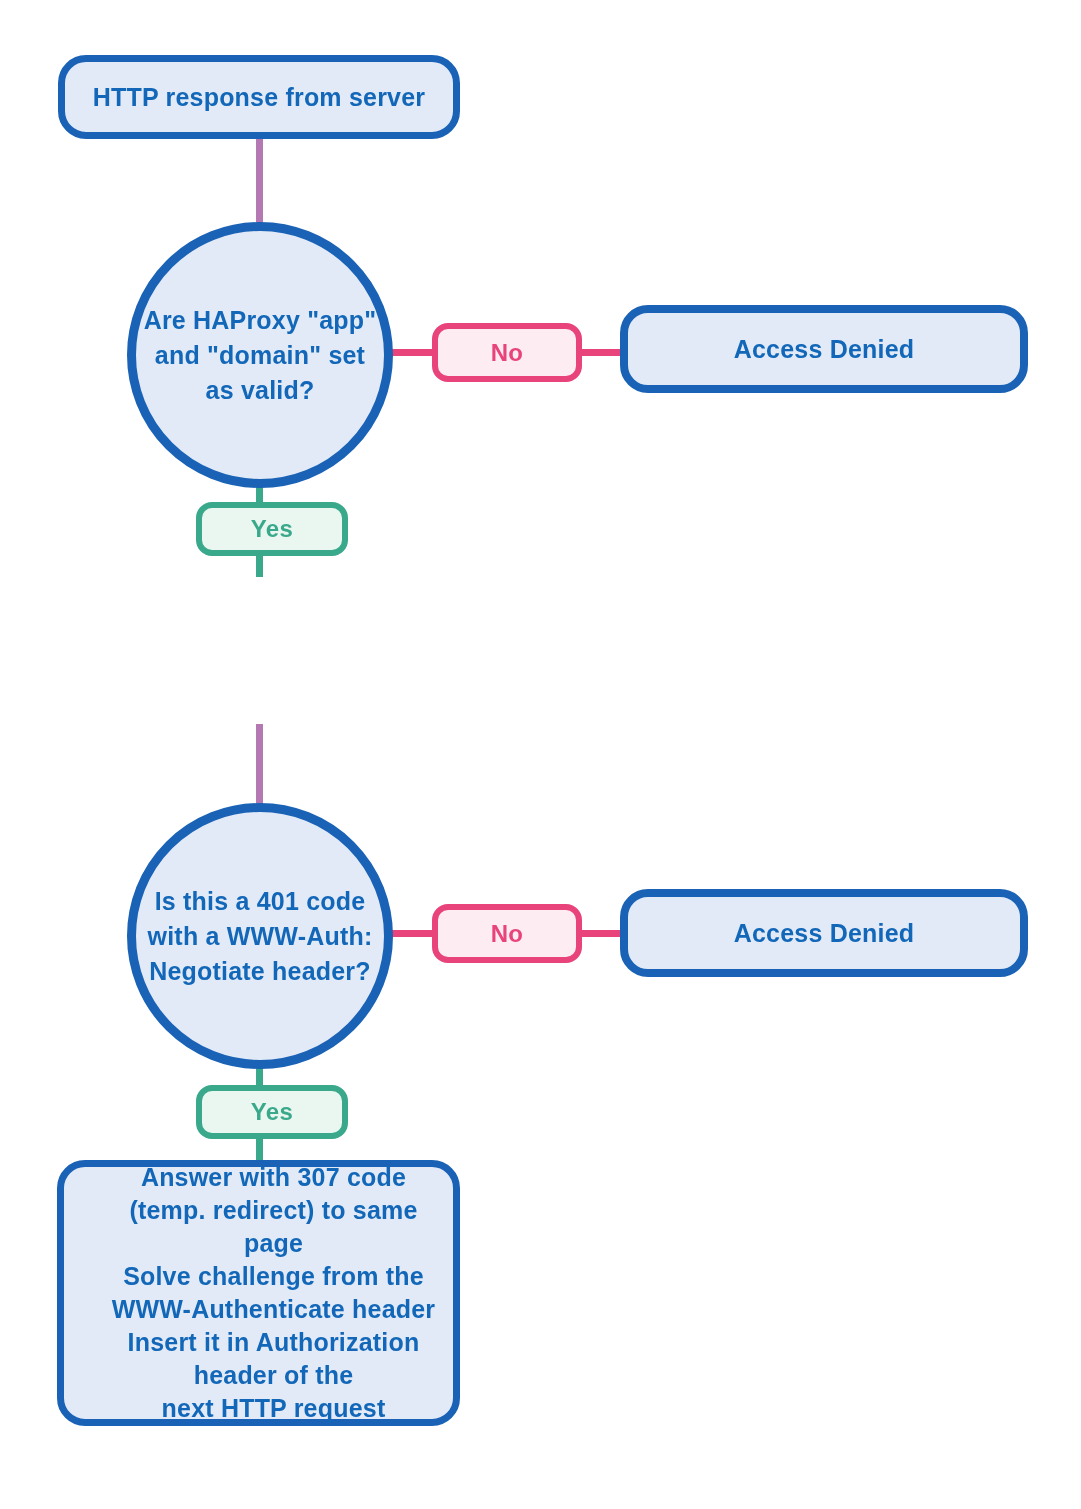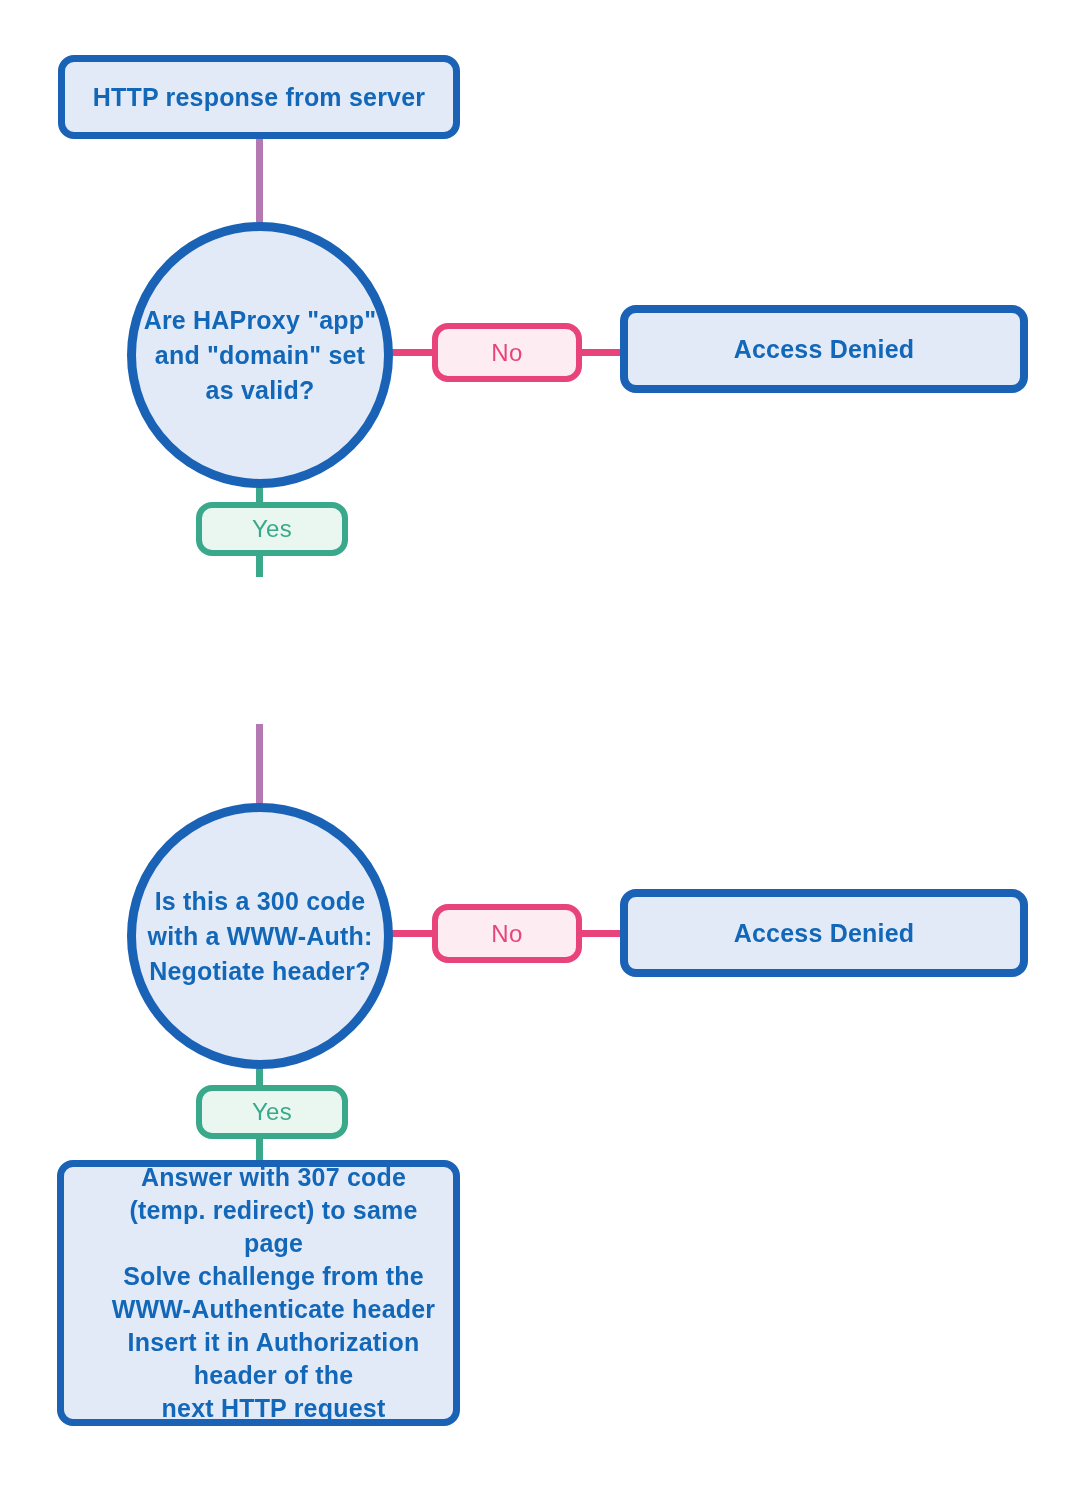--- a/index.html
+++ b/index.html
@@ -26,39 +26,39 @@
     display:flex;align-items:center;justify-content:center;
     text-align:center;
     font-weight:700;
     color:var(--blue-text);
     white-space:pre-line;
     z-index:2;
   }
   .rect{
     background:var(--blue-fill);
     border:7px solid var(--blue-border);
-    border-radius:16px;
+    border-radius:28px;
     font-size:25px;
     line-height:34px;
     letter-spacing:.2px;
   }
   .circle{
     background:var(--blue-fill);
     border:9px solid var(--blue-border);
     border-radius:50%;
     font-size:25px;
     line-height:35px;
     letter-spacing:.2px;
     padding:0 6px;
   }
   .pill{
     box-sizing:border-box;
     position:absolute;
     display:flex;align-items:center;justify-content:center;
-    font-weight:400;
+    font-weight:700;
     border-radius:16px;
     z-index:2;
     letter-spacing:.3px;
   }
   .pill.no{
     background:var(--pink-fill);
     border:6px solid var(--pink);
     color:var(--pink);
     font-size:24px;
   }
@@ -101,21 +101,21 @@
 and "domain" set
 as valid?</div>
 
   <div class="pill no" style="left:432px;top:323px;width:150px;height:59px;">No</div>
 
   <div class="node rect" style="left:620px;top:305px;width:408px;height:88px;border-width:8px;">Access Denied</div>
 
   <div class="pill yes" style="left:183px;top:502px;width:152px;height:54px;">Yes</div>
 
 
-  <div class="node circle" style="left:127px;top:803px;width:266px;height:266px;">Is this a 300 code
+  <div class="node circle" style="left:127px;top:803px;width:266px;height:266px;">Is this a 401 code
 with a WWW-Auth:
 Negotiate header?</div>
 
   <div class="pill no" style="left:432px;top:904px;width:150px;height:59px;">No</div>
 
   <div class="node rect" style="left:620px;top:889px;width:408px;height:88px;border-width:8px;">Access Denied</div>
 
   <div class="pill yes" style="left:183px;top:1085px;width:152px;height:54px;">Yes</div>
 
   <div class="node rect" style="left:57px;top:1160px;width:403px;height:266px;line-height:33px;padding-left:30px;">Answer with 307 code

